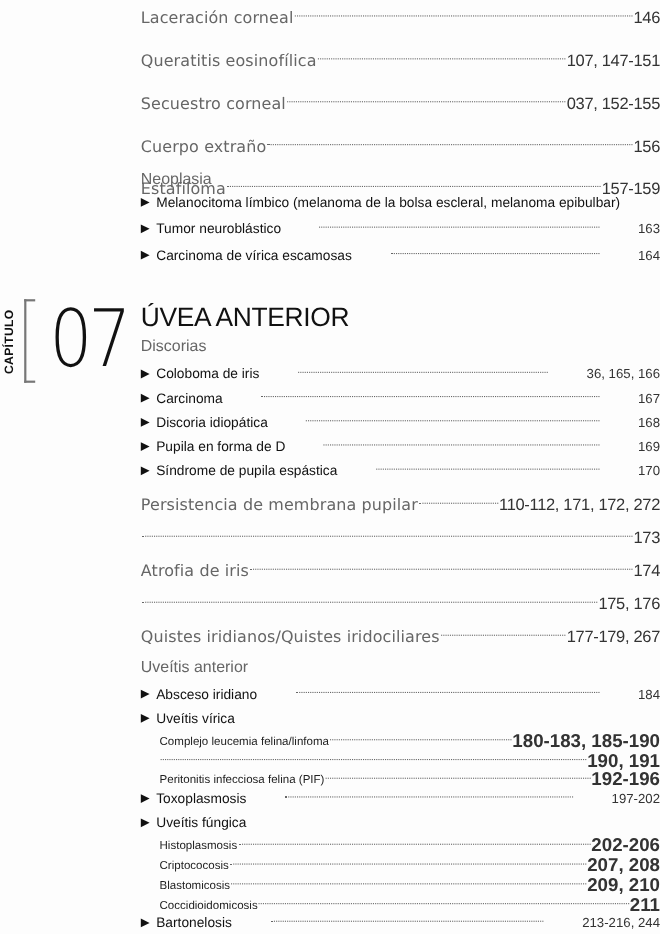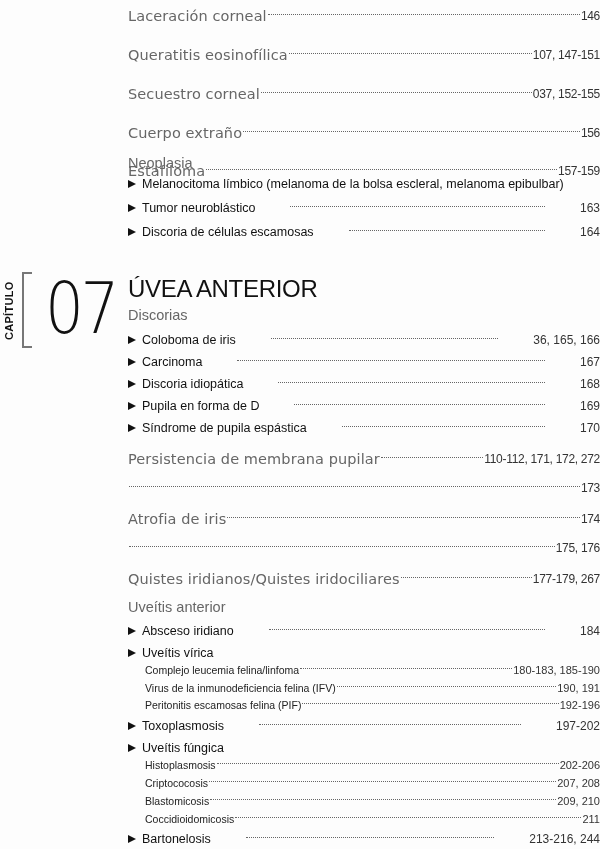--- a/index.html
+++ b/index.html
@@ -6,26 +6,26 @@
   body {
     width:600px; height:849px; overflow:hidden; background:#fdfdfd;
     color:#222; position:relative;
     font-family:"Liberation Sans", sans-serif;
   }
   .entry { position:absolute; left:128px; right:0; display:flex; align-items:center; }
   .entry .lbl { white-space:nowrap; }
   .entry .dots { flex:1; border-bottom:1px dotted #666; margin:0 1px; height:0; position:relative; top:-2px; }
   .entry .pg { white-space:nowrap; }
   .big { font-family:"DejaVu Sans", sans-serif; font-weight:200; color:#555; font-size:14.5px; letter-spacing:0.1px; }
-  .big .pg { font-size:12px; color:#333; letter-spacing:-0.3px; font-family:"Liberation Sans", sans-serif; }
+  .big .pg { font-size:15px; color:#333; letter-spacing:-0.3px; font-family:"Liberation Sans", sans-serif; }
   .big .lbl { font-family:"DejaVu Sans", sans-serif; font-weight:normal; color:#666; }
   .mid { font-size:12.5px; color:#111;gap:34px; }
   .mid .pg { font-size:12px; color:#333; }
   .sub { font-size:10.5px; color:#222; left:145px; }
-  .sub .pg { font-size:11px; color:#333; }
+  .sub .pg { font-size:17px; color:#333;font-weight:bold; }
   .arrow { display:inline-block; width:0; height:0; border-left:8px solid #111; border-top:4.5px solid transparent; border-bottom:4.5px solid transparent; margin-right:6px; position:relative; top:0px; }
   .heading { position:absolute; left:128px; font-family:Liberation Sans, sans-serif; font-size:14.5px; color:#666; }
   .chapter-title { position:absolute; left:128px; top:275px; font-family:"Liberation Sans", sans-serif; font-size:24px; color:#111; letter-spacing:-0.3px; }
   .chapter-num { position:absolute; left:45px; top:268px; font-family:"DejaVu Sans", sans-serif; font-weight:200; font-size:72px; color:#111; letter-spacing:-4px; line-height:80px; transform:scaleX(0.85); transform-origin:left top; }
   .bracket { position:absolute; left:22px; top:272px; width:8px; height:72px; border:2px solid #777; border-right:none; }
   .cap-label { position:absolute; left:3px; top:340px; transform:rotate(-90deg); transform-origin:left top; font-family:"Liberation Sans", sans-serif; font-weight:bold; font-size:11px; color:#111; letter-spacing:0.3px; }
 </style>
 </head>
 <body>
 
@@ -60,21 +60,21 @@
     <span class="lbl"><span class="arrow"></span><span>Melanocitoma límbico (melanoma de la bolsa escleral, melanoma epibulbar)</span></span>
     <span class="dots"></span>
     <span class="pg">160-162</span>
   </div>
 <div class="entry mid" style="top:201px">
     <span class="lbl"><span class="arrow"></span><span>Tumor neuroblástico</span></span>
     <span class="dots"></span>
     <span class="pg">163</span>
   </div>
 <div class="entry mid" style="top:225px">
-    <span class="lbl"><span class="arrow"></span><span>Discoria de células escamosas</span></span>
+    <span class="lbl"><span class="arrow"></span><span>Carcinoma de vírica escamosas</span></span>
     <span class="dots"></span>
     <span class="pg">164</span>
   </div>
 
 <div class="cap-label">CAPÍTULO</div>
 <div class="bracket"></div>
 <div class="chapter-num">07</div>
 <div class="chapter-title">ÚVEA ANTERIOR</div>
 
 <div class="heading" style="top:307px">Discorias</div>
@@ -136,26 +136,25 @@
   </div>
 <div class="entry mid" style="top:646px">
     <span class="lbl"><span class="arrow"></span><span>Uveítis vírica</span></span>
   </div>
 <div class="entry sub" style="top:664px">
     <span class="lbl">Complejo leucemia felina/linfoma</span>
     <span class="dots"></span>
     <span class="pg">180-183, 185-190</span>
   </div>
 <div class="entry sub" style="top:682px">
-    <span class="lbl">Virus de la inmunodeficiencia felina (IFV)</span>
     <span class="dots"></span>
     <span class="pg">190, 191</span>
   </div>
 <div class="entry sub" style="top:699px">
-    <span class="lbl">Peritonitis escamosas felina (PIF)</span>
+    <span class="lbl">Peritonitis infecciosa felina (PIF)</span>
     <span class="dots"></span>
     <span class="pg">192-196</span>
   </div>
 <div class="entry mid" style="top:719px">
     <span class="lbl"><span class="arrow"></span><span>Toxoplasmosis</span></span>
     <span class="dots"></span>
     <span class="pg">197-202</span>
   </div>
 <div class="entry mid" style="top:741px">
     <span class="lbl"><span class="arrow"></span><span>Uveítis fúngica</span></span>

